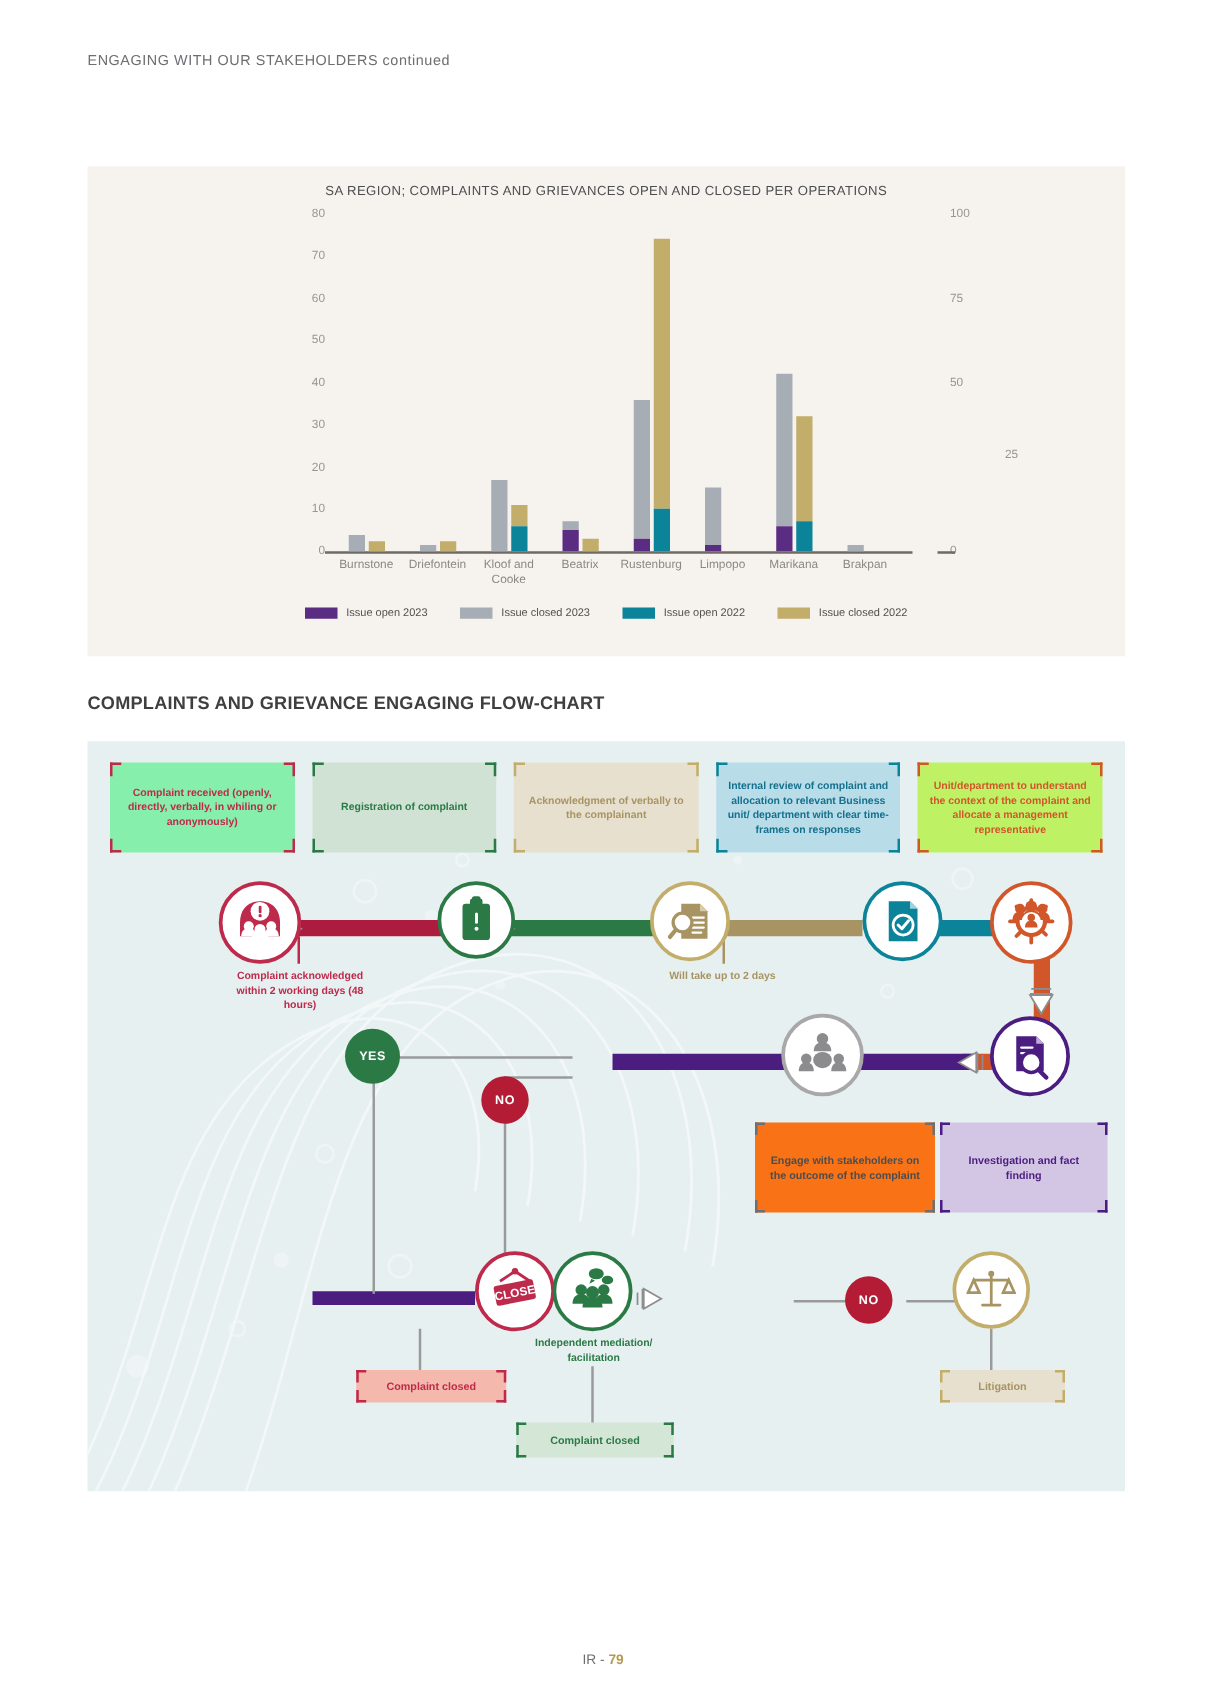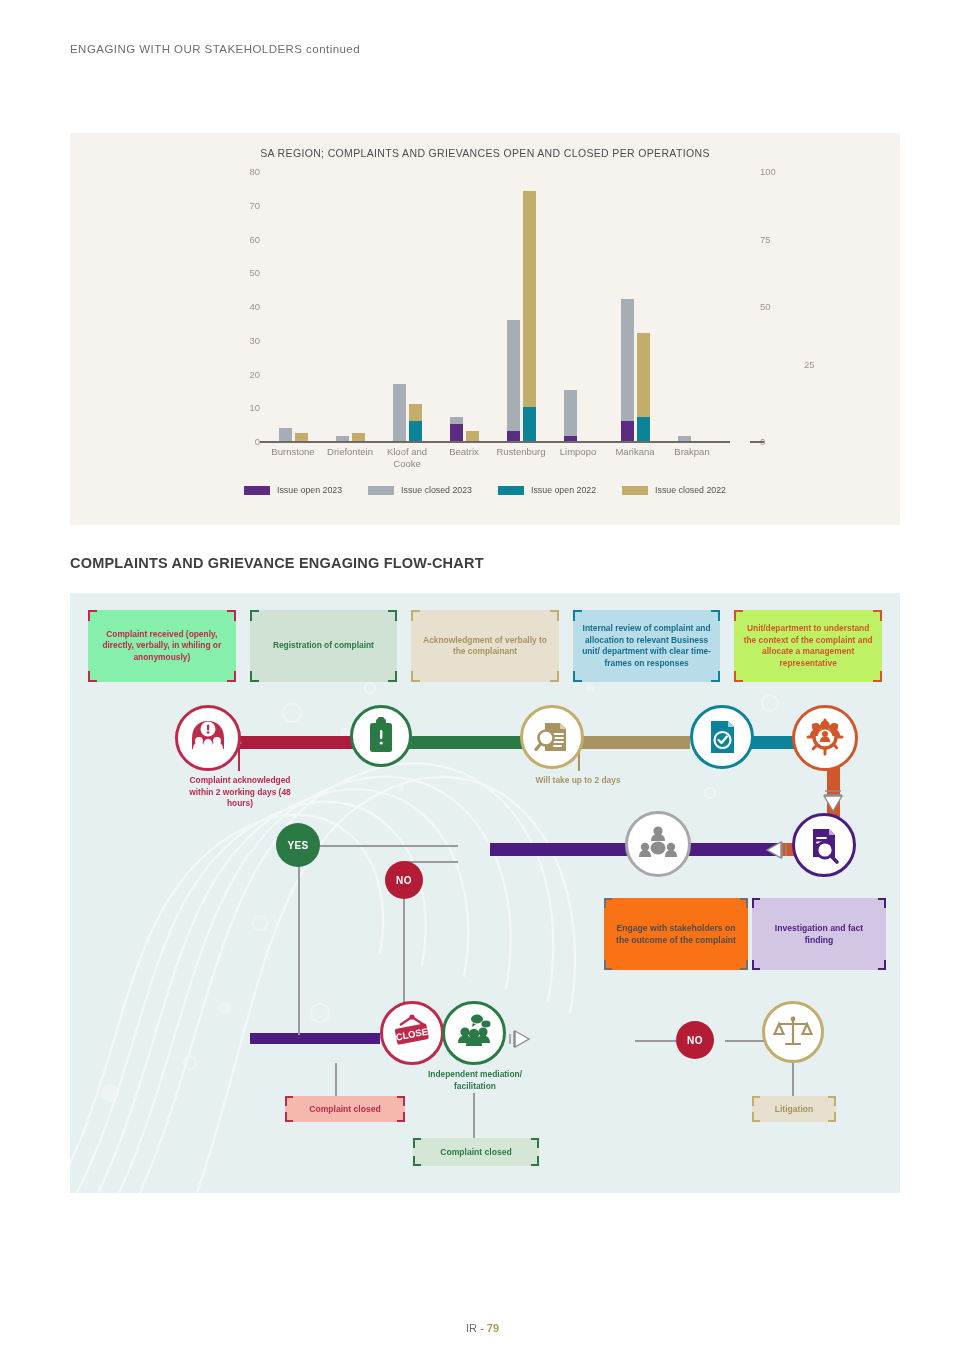--- a/index.html
+++ b/index.html
@@ -538,21 +538,21 @@
     <span class="br br2" style="border-color:#be2a4b"></span>
     <span>Complaint closed</span>
   </div>
   <div class="sbox" style="left:343px; top:545px; width:126px; height:28px; background:#d4e7d7; color:#2b7a46;">
     <span class="br tl" style="border-color:#2b7a46"></span>
     <span class="br tr" style="border-color:#2b7a46"></span>
     <span class="br bl" style="border-color:#2b7a46"></span>
     <span class="br br2" style="border-color:#2b7a46"></span>
     <span>Complaint closed</span>
   </div>
-  <div class="sbox" style="left:682px; top:503px; width:84px; height:26px; background:#e7e0cf; color:#a89462;">
+  <div class="sbox" style="left:682px; top:503px; width:100px; height:26px; background:#e7e0cf; color:#a89462;">
     <span class="br tl" style="border-color:#c2ad6b"></span>
     <span class="br tr" style="border-color:#c2ad6b"></span>
     <span class="br bl" style="border-color:#c2ad6b"></span>
     <span class="br br2" style="border-color:#c2ad6b"></span>
     <span>Litigation</span>
   </div>
 </div>
 
 <div class="footer">
   <span>IR - </span><b>79</b>

